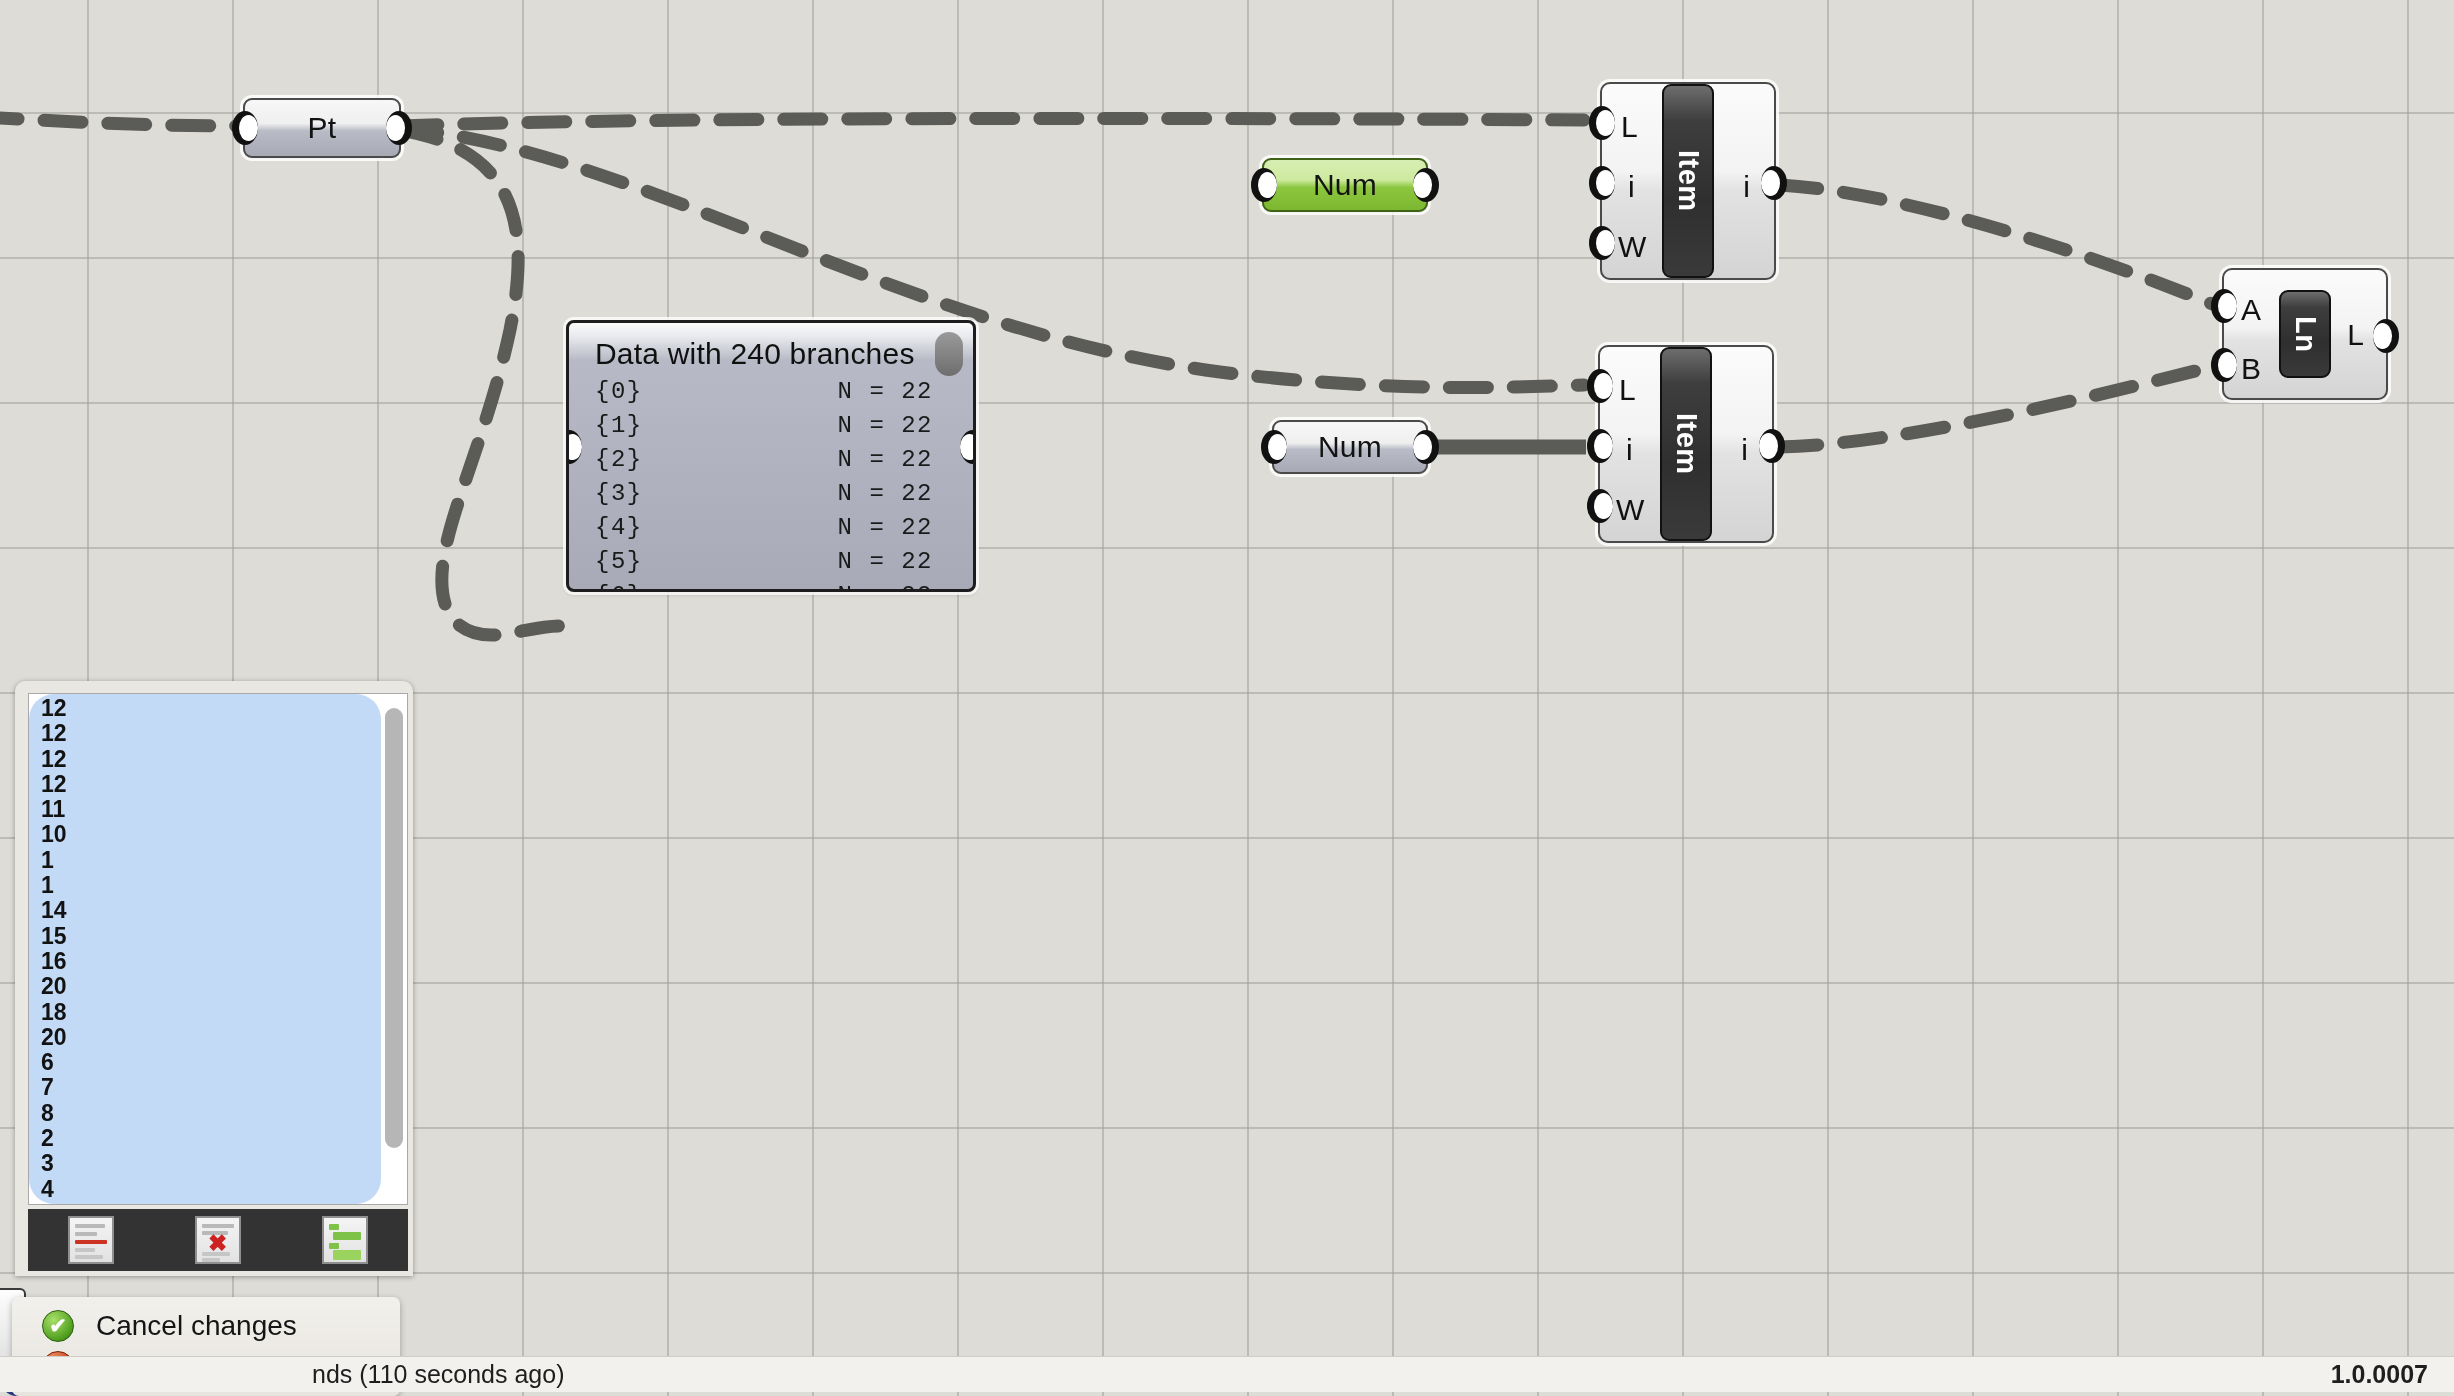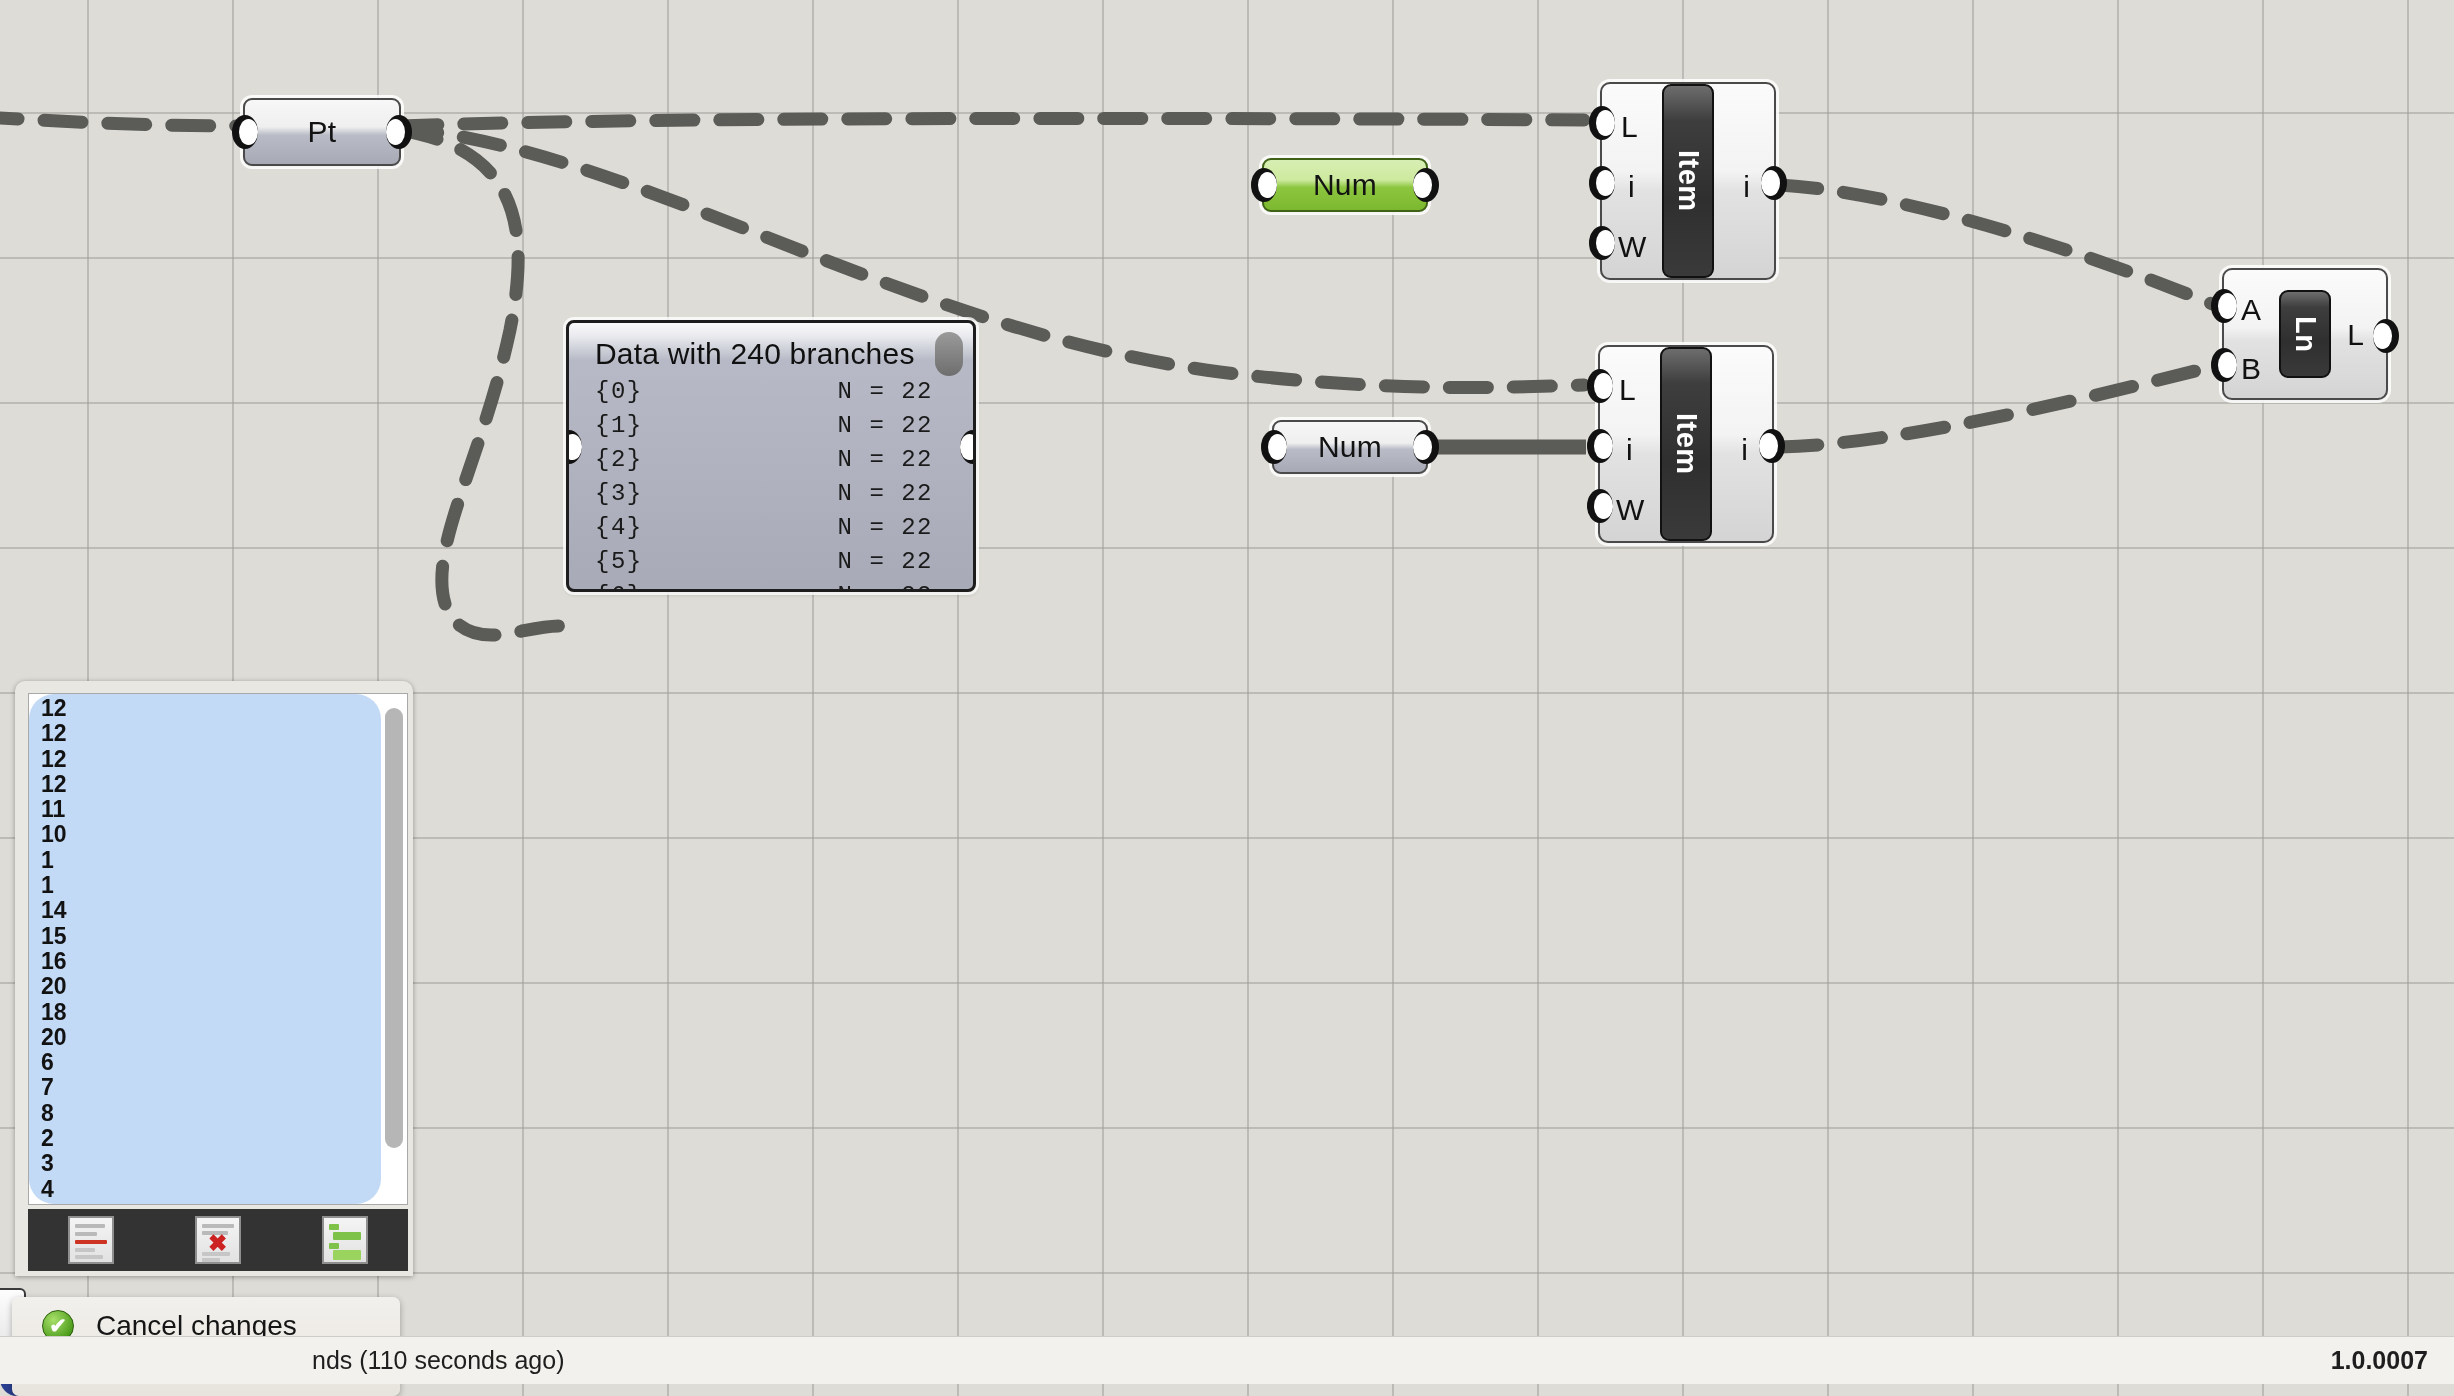--- a/index.html
+++ b/index.html
@@ -197,21 +197,21 @@
     border:2px solid #3a3a3a; border-radius:6px;
   }
   #clipped-dot {
     position:absolute; left:0px; top:1362px;
     width:34px; height:34px; border-radius:50%;
     background:#2a3f8f;
   }
 
   
   #status-bar {
-    position:absolute; left:0; right:0; bottom:12px; height:48px;
+    position:absolute; left:0; right:0; bottom:4px; height:36px;
     background:#f2f1ee;
     border-top:1px solid #cfcdc7;
     display:flex; align-items:center;
     font-size:25px; color:#1e1e1e;
   }
   #status-text  { position:absolute; left:312px; white-space:nowrap; }
   #version-text { position:absolute; right:26px;font-weight:bold; }
 </style>
 </head>
 <body>
@@ -237,21 +237,21 @@
 
     <path d="M 1437,185 L 1586,185" stroke="url(#greenwire)" stroke-width="15" fill="none"></path>
 
     <path d="M 1437,447 L 1586,447" stroke="#5b5b57" stroke-width="15" fill="none"></path>
 
     <path d="M 1780,185 C 1900,192 2080,250 2215,305" stroke="#5b5b57" stroke-width="13" fill="none" stroke-linecap="round" stroke-dasharray="38 26"></path>
 
     <path d="M 1780,447 C 1900,444 2080,400 2215,366" stroke="#5b5b57" stroke-width="13" fill="none" stroke-linecap="round" stroke-dasharray="38 26"></path>
   </svg>
 
-  <div class="param-capsule param-grey" style="left:243px; top:98px; width:158px; height:68px;">
+  <div class="param-capsule param-grey" style="left:243px; top:98px; width:158px; height:60px;">
     <span class="nub left"></span>
     <span>Pt</span>
     <span class="nub right"></span>
   </div>
 
   <div class="param-capsule param-green" style="left:1262px; top:158px; width:166px; height:54px;">
     <span class="nub left"></span>
     <span>Num</span>
     <span class="nub right"></span>
   </div>

